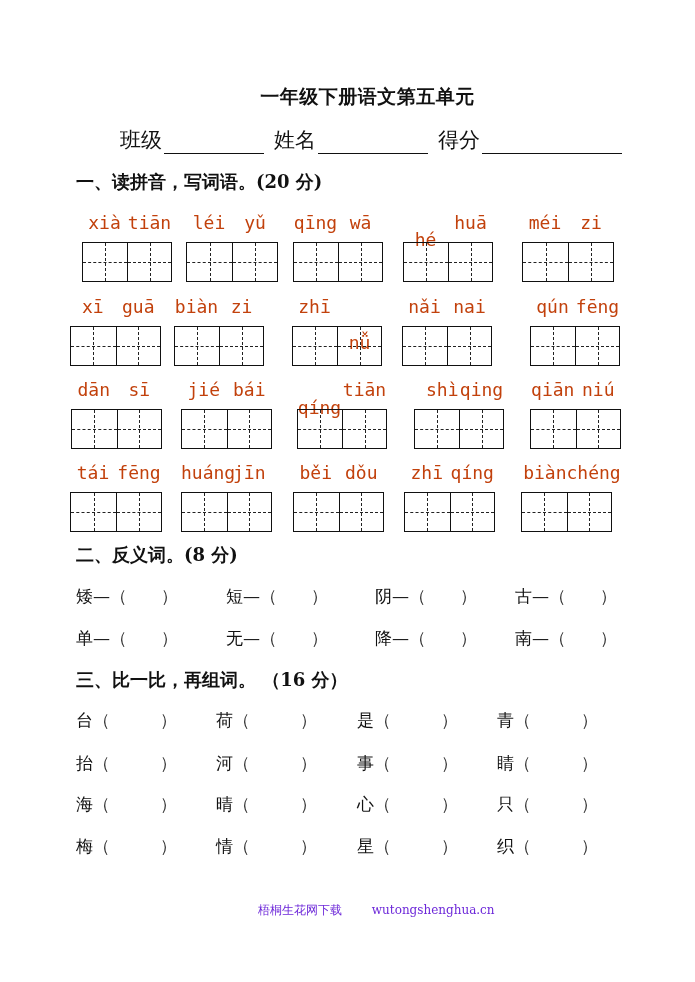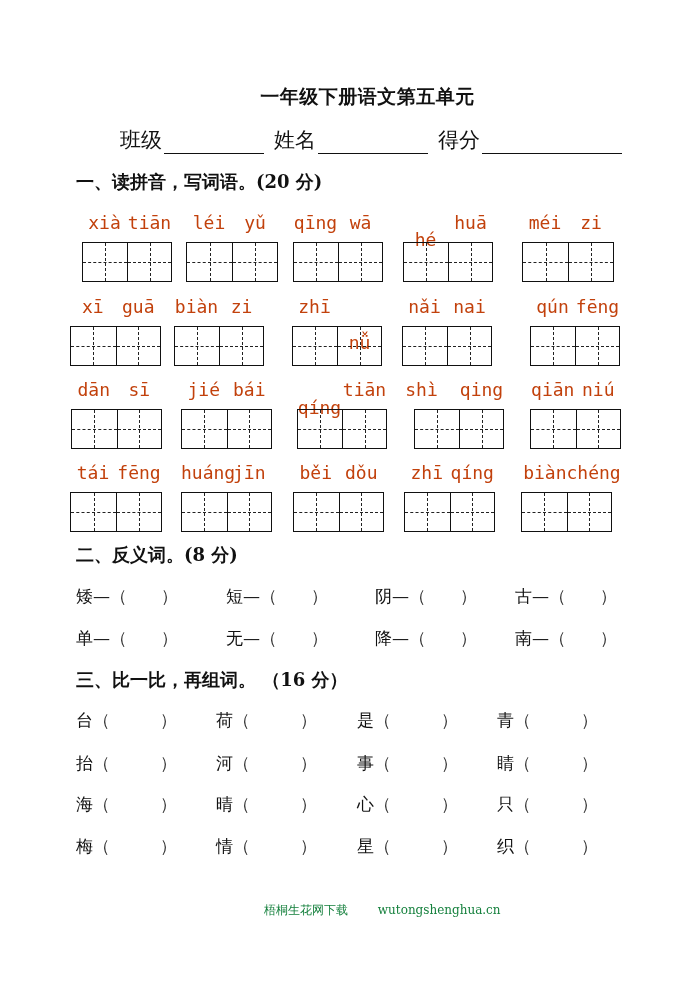--- a/index.html
+++ b/index.html
@@ -13,21 +13,21 @@
   .section-h { position: absolute; left: 76px; font-size: 18px; font-weight: bold; }
   .py { position: absolute; font-family: "DejaVu Sans Mono", "Liberation Mono", monospace; font-size: 18px; color: #c2410c; white-space: nowrap; }
   .box { position: absolute; height: 40px; border: 1.5px solid #111; box-sizing: border-box; }
   .cell { position: absolute; top: 0; height: 100%; box-sizing: border-box; }
   .cell .h { position: absolute; left: 0; right: 0; top: 50%; border-top: 1px dashed #222; }
   .cell .v { position: absolute; top: 0; bottom: 0; left: 50%; border-left: 1px dashed #222; }
   .cell.second { border-left: 1.5px solid #111; }
   .ant { position: absolute; font-size: 17px; white-space: nowrap; }
   .cmp { position: absolute; font-size: 17px; white-space: nowrap; }
   .paren { color: #333; }
-  .footer { position: absolute; top: 902px; left: 264px; font-size: 12px; color: #15803d; white-space: nowrap; }
+  .footer { position: absolute; top: 902px; left: 258px; font-size: 12px; color: #6d28d9; white-space: nowrap; }
   .footer .site { margin-left: 26px; }
 </style>
 </head>
 <body>
 
 <div class="title">一年级下册语文第五单元</div>
 
 <div class="info-row">
   <span class="lbl">班级</span>
   <span class="line" style="width:100px"></span>
@@ -188,21 +188,21 @@
     <div class="box" style="left: 297px; top: 409px; width: 90px;">
       <div class="cell" style="left: 0%; width: 50%;">
         <div class="h"></div>
         <div class="v"></div>
       </div>
       <div class="cell second" style="left: 50%; width: 50%;">
         <div class="h"></div>
         <div class="v"></div>
       </div>
     </div>
-    <div class="py" style="top: 379px; left: 399px; width: 45px; text-align: center;">shì</div>
+    <div class="py" style="top: 379px; left: 426px; width: 45px; ">shì</div>
     <div class="py" style="top: 379px; left: 459px; width: 45px; text-align: center;">qing</div>
     <div class="box" style="left: 414px; top: 409px; width: 90px;">
       <div class="cell" style="left: 0%; width: 50%;">
         <div class="h"></div>
         <div class="v"></div>
       </div>
       <div class="cell second" style="left: 50%; width: 50%;">
         <div class="h"></div>
         <div class="v"></div>
       </div>

